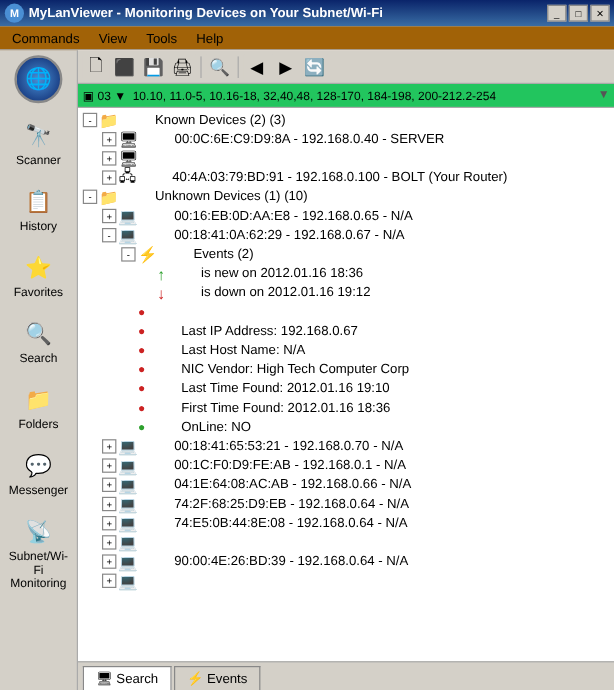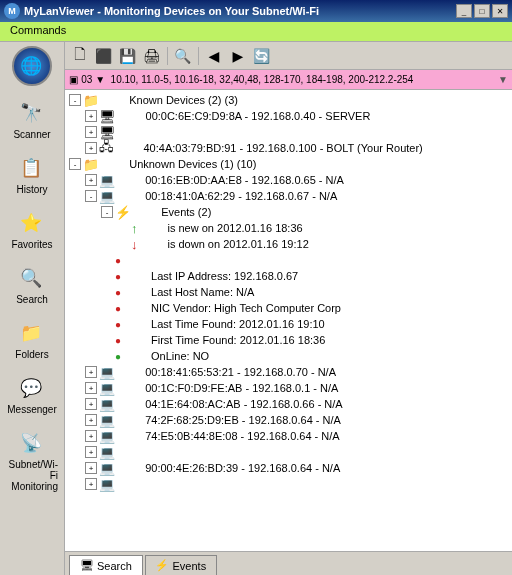--- a/index.html
+++ b/index.html
@@ -53,27 +53,26 @@
       font-size: 8px;
       cursor: pointer;
       display: flex;
       align-items: center;
       justify-content: center;
       color: #000;
     }
 
     
     .menu-bar {
-      background: #bef264;
+      background: #a16207;
       height: 20px;
       display: flex;
-      align-items: flex-start;
+      align-items: flex-end;
       padding: 0 2px;
       border-bottom: 1px solid #aaa;
-      flex-direction: column;
     }
     .menu-item {
       padding: 2px 8px;
       cursor: pointer;
       font-size: 11px;
     }
 
     
     .main-container {
       display: flex;
@@ -115,21 +114,21 @@
     .sidebar-icon {
       width: 32px;
       height: 32px;
       display: flex;
       align-items: center;
       justify-content: center;
       font-size: 18px;
     }
     .sidebar-label {
       font-size: 10px;
-      text-align: right;
+      text-align: center;
       color: #000;
     }
 
     
     .content-area {
       flex: 1;
       display: flex;
       flex-direction: column;
       background: white;
     }
@@ -158,21 +157,21 @@
     }
     .toolbar-sep {
       width: 1px;
       height: 18px;
       background: #aaa;
       margin: 0 2px;
     }
 
     
     .address-bar {
-      background: #f9a8d4;
+      background: #22c55e;
       height: 20px;
       display: flex;
       align-items: center;
       padding: 0 4px;
       border-bottom: 1px solid #aaa;
       font-size: 10px;
     }
     .addr-label {
       color: #000;
       font-size: 10px;

